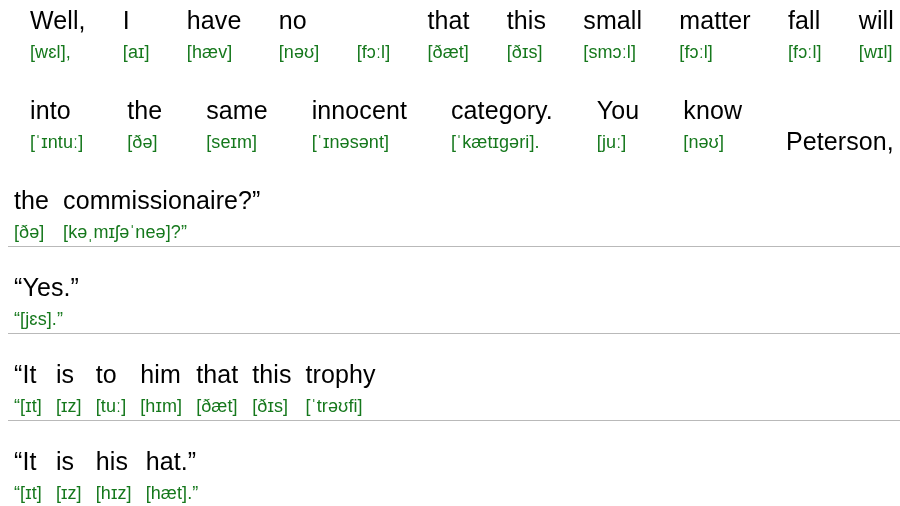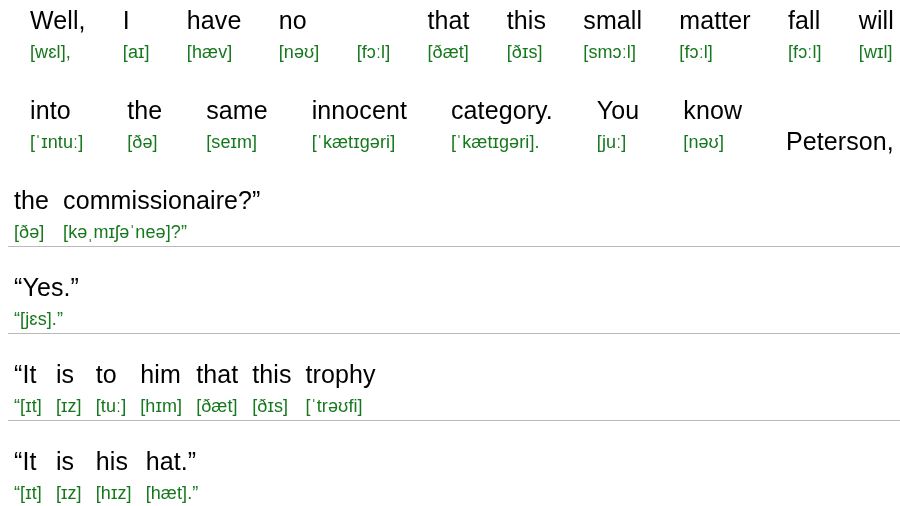--- a/index.html
+++ b/index.html
@@ -155,21 +155,21 @@
       <div class="wordcol">
         <span class="en">the</span>
         <span class="ipa">[ðə]</span>
       </div>
       <div class="wordcol">
         <span class="en">same</span>
         <span class="ipa">[seɪm]</span>
       </div>
       <div class="wordcol">
         <span class="en">innocent</span>
-        <span class="ipa">[ˈkætɪgəri]</span>
+        <span class="ipa">[ˈɪnəsənt]</span>
       </div>
       <div class="wordcol">
         <span class="en">category.</span>
         <span class="ipa">[ˈkætɪgəri].</span>
       </div>
       <div class="wordcol">
         <span class="en">You</span>
         <span class="ipa">[juː]</span>
       </div>
       <div class="wordcol">

